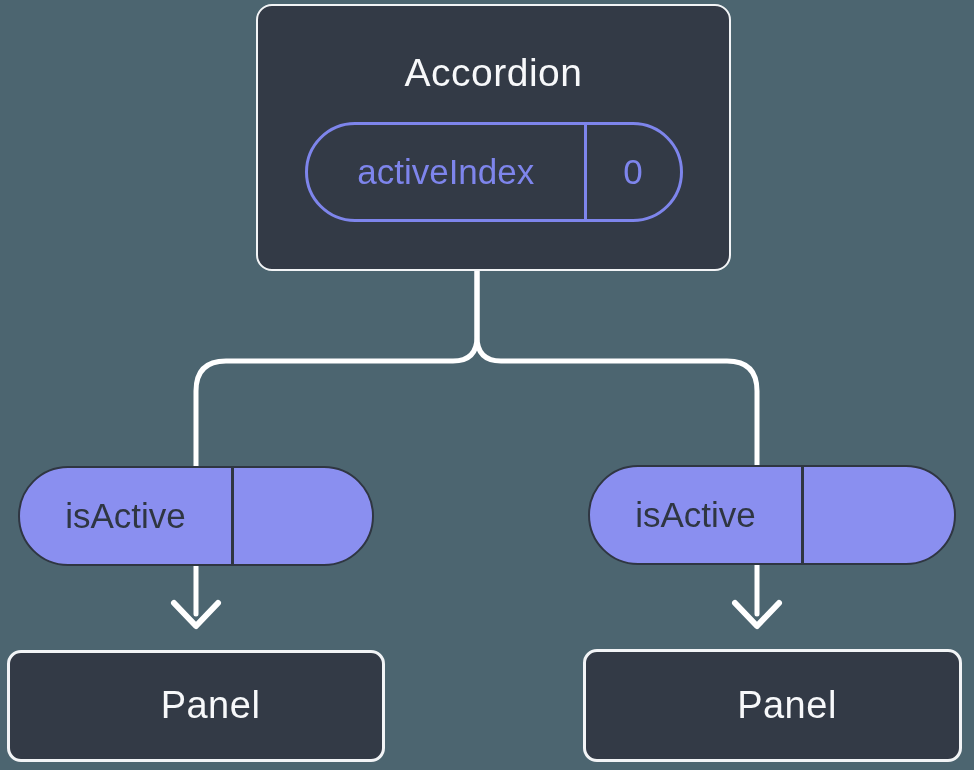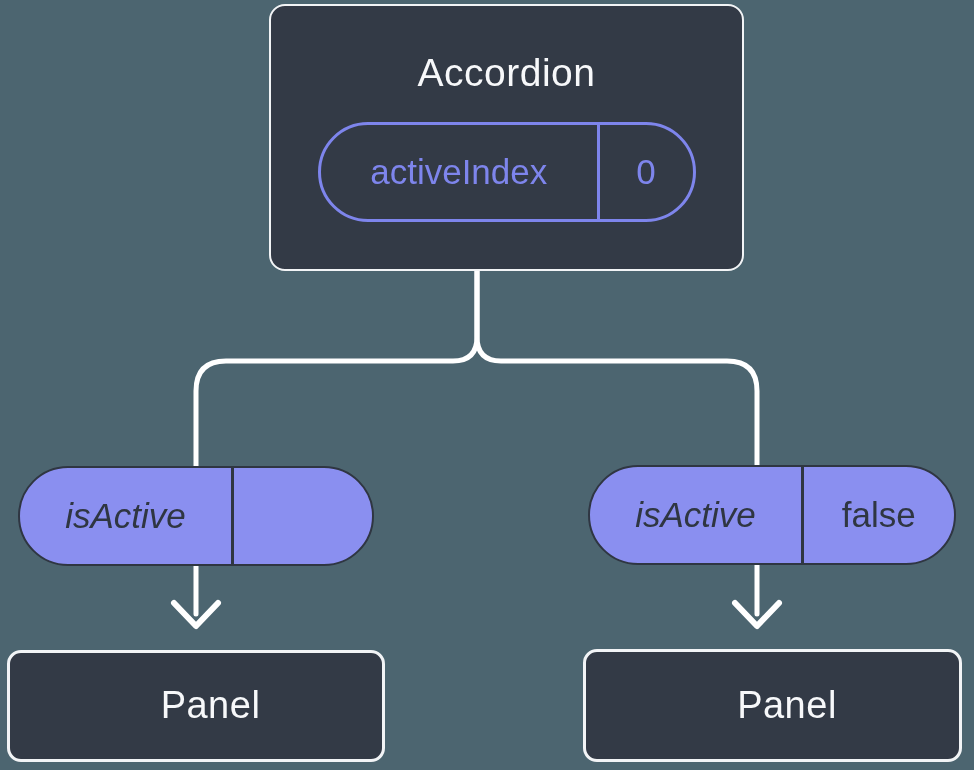--- a/index.html
+++ b/index.html
@@ -51,21 +51,21 @@
 
   .node-title {
     font-size: 39px;
     font-weight: 500;
     line-height: 1.2;
     color: var(--node-text);
     letter-spacing: 0.5px;
   }
 
   .accordion-node {
-    left: 269px; top: 4px;
+    left: 256px; top: 4px;
     width: 475px; height: 267px;
     border-radius: 16px;
     padding-top: 44px;
   }
   .accordion-node .node-title { margin-bottom: 25px; }
 
   .pill {
     display: flex;
     align-items: stretch;
     height: 100px;
@@ -89,21 +89,21 @@
   .pill-outline .cell-name { flex: 1; }
   .pill-outline .cell-value { width: 93px; }
   .pill-outline .divider { background: var(--accent-purple); }
 
   .pill-solid {
     position: absolute;
     background: var(--pill-fill);
     border: 2.5px solid var(--pill-dark);
     color: var(--pill-dark);
   }
-  .pill-solid .cell-name { width: 211px; flex: none; font-style: italic; }
+  .pill-solid .cell-name { width: 211px; flex: none; }
   .pill-solid .cell-value { flex: 1; }
   .pill-solid .divider { background: var(--pill-dark); }
 
   .pill-left  { left: 18px;  top: 466px; width: 356px; }
   .pill-right { left: 588px; top: 465px; width: 368px; }
 
   .panel-node {
     justify-content: center;
     border-width: 3px;
     border-radius: 14px;
@@ -134,21 +134,20 @@
   </div>
 
   <div class="pill pill-solid pill-left">
     <div class="cell cell-name">isActive</div>
     <div class="divider"></div>
   </div>
 
   <div class="pill pill-solid pill-right">
     <div class="cell cell-name">isActive</div>
     <div class="divider"></div>
-    <div class="cell cell-value">false</div>
   </div>
 
   <div class="node panel-node panel-left">
     <div class="node-title">Panel</div>
   </div>
 
   <div class="node panel-node panel-right">
     <div class="node-title">Panel</div>
   </div>
 

